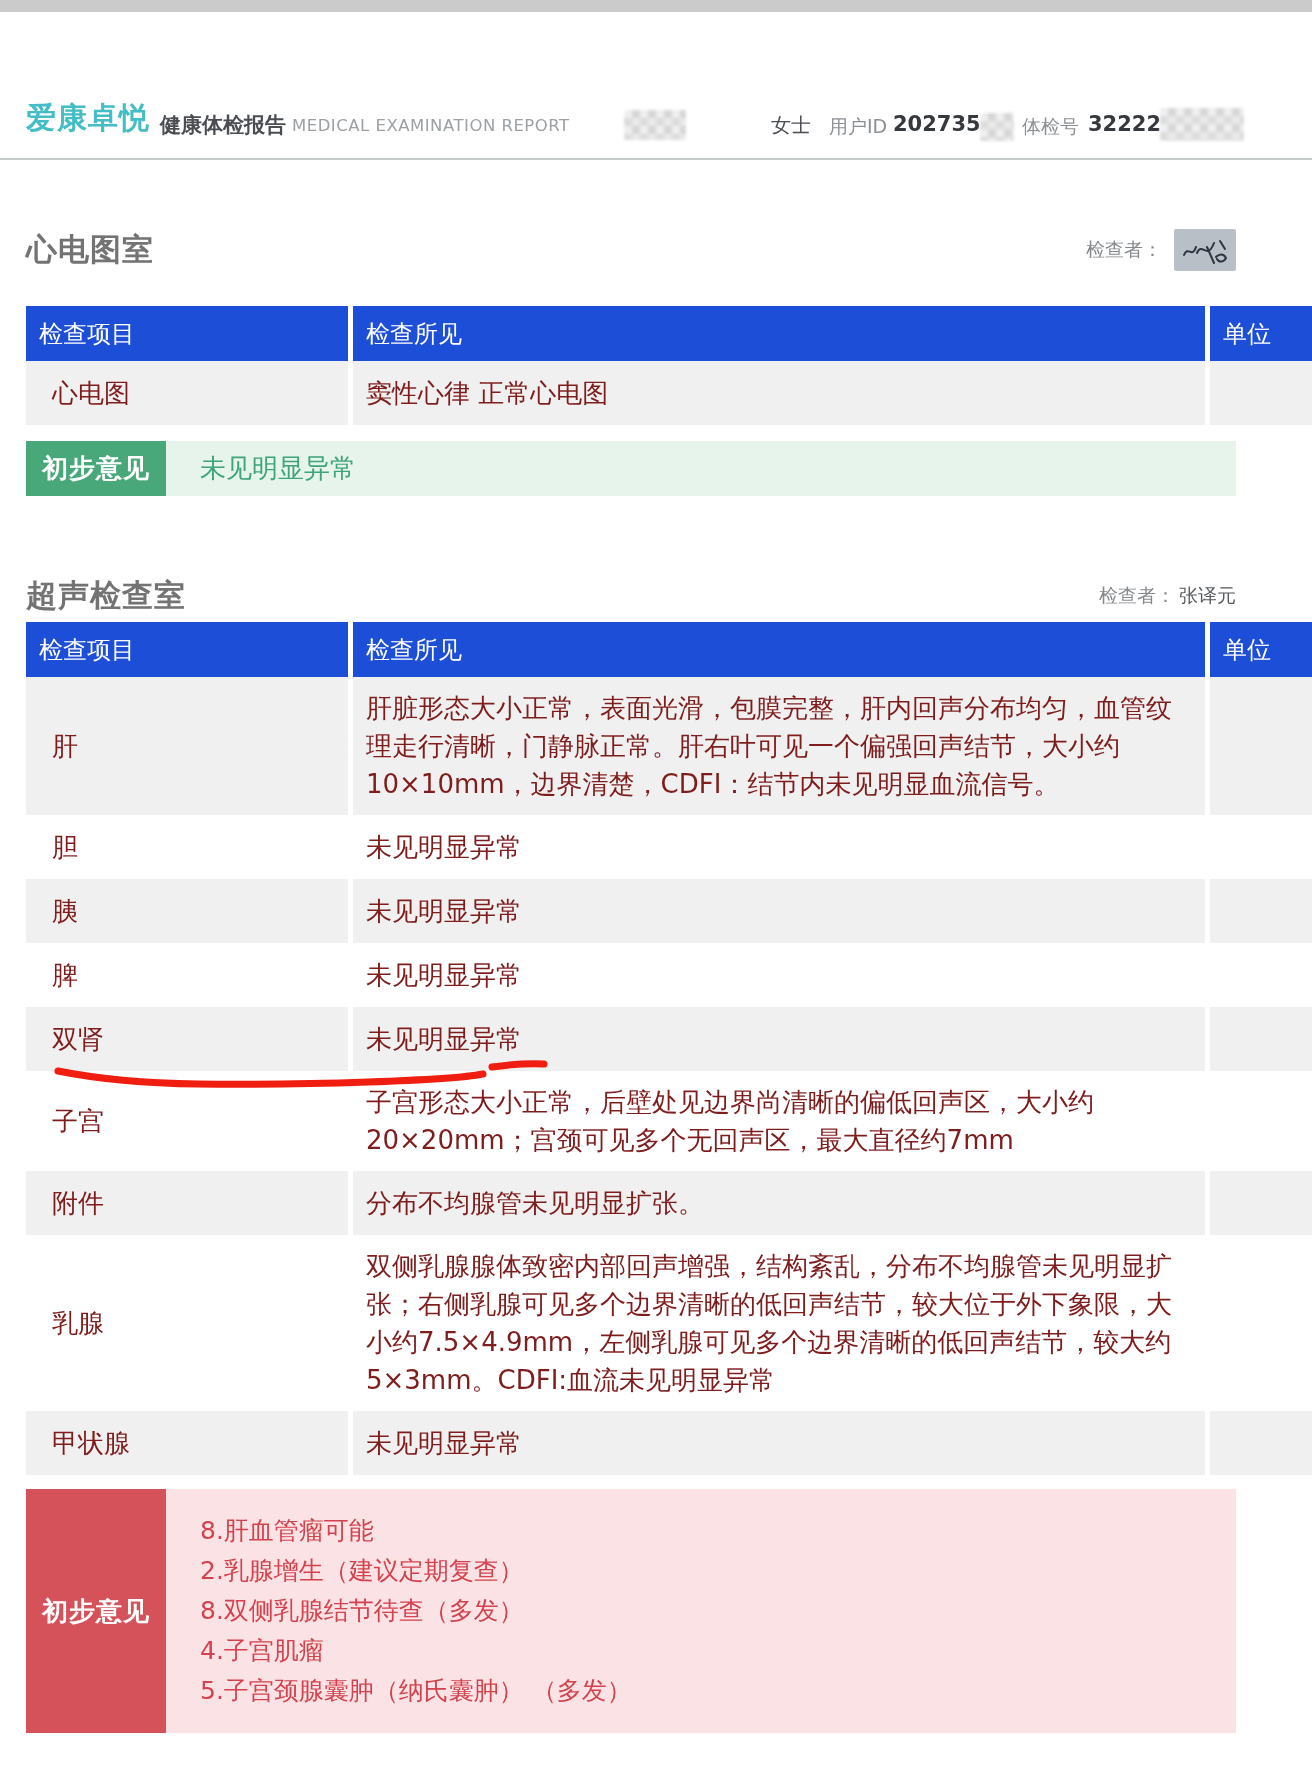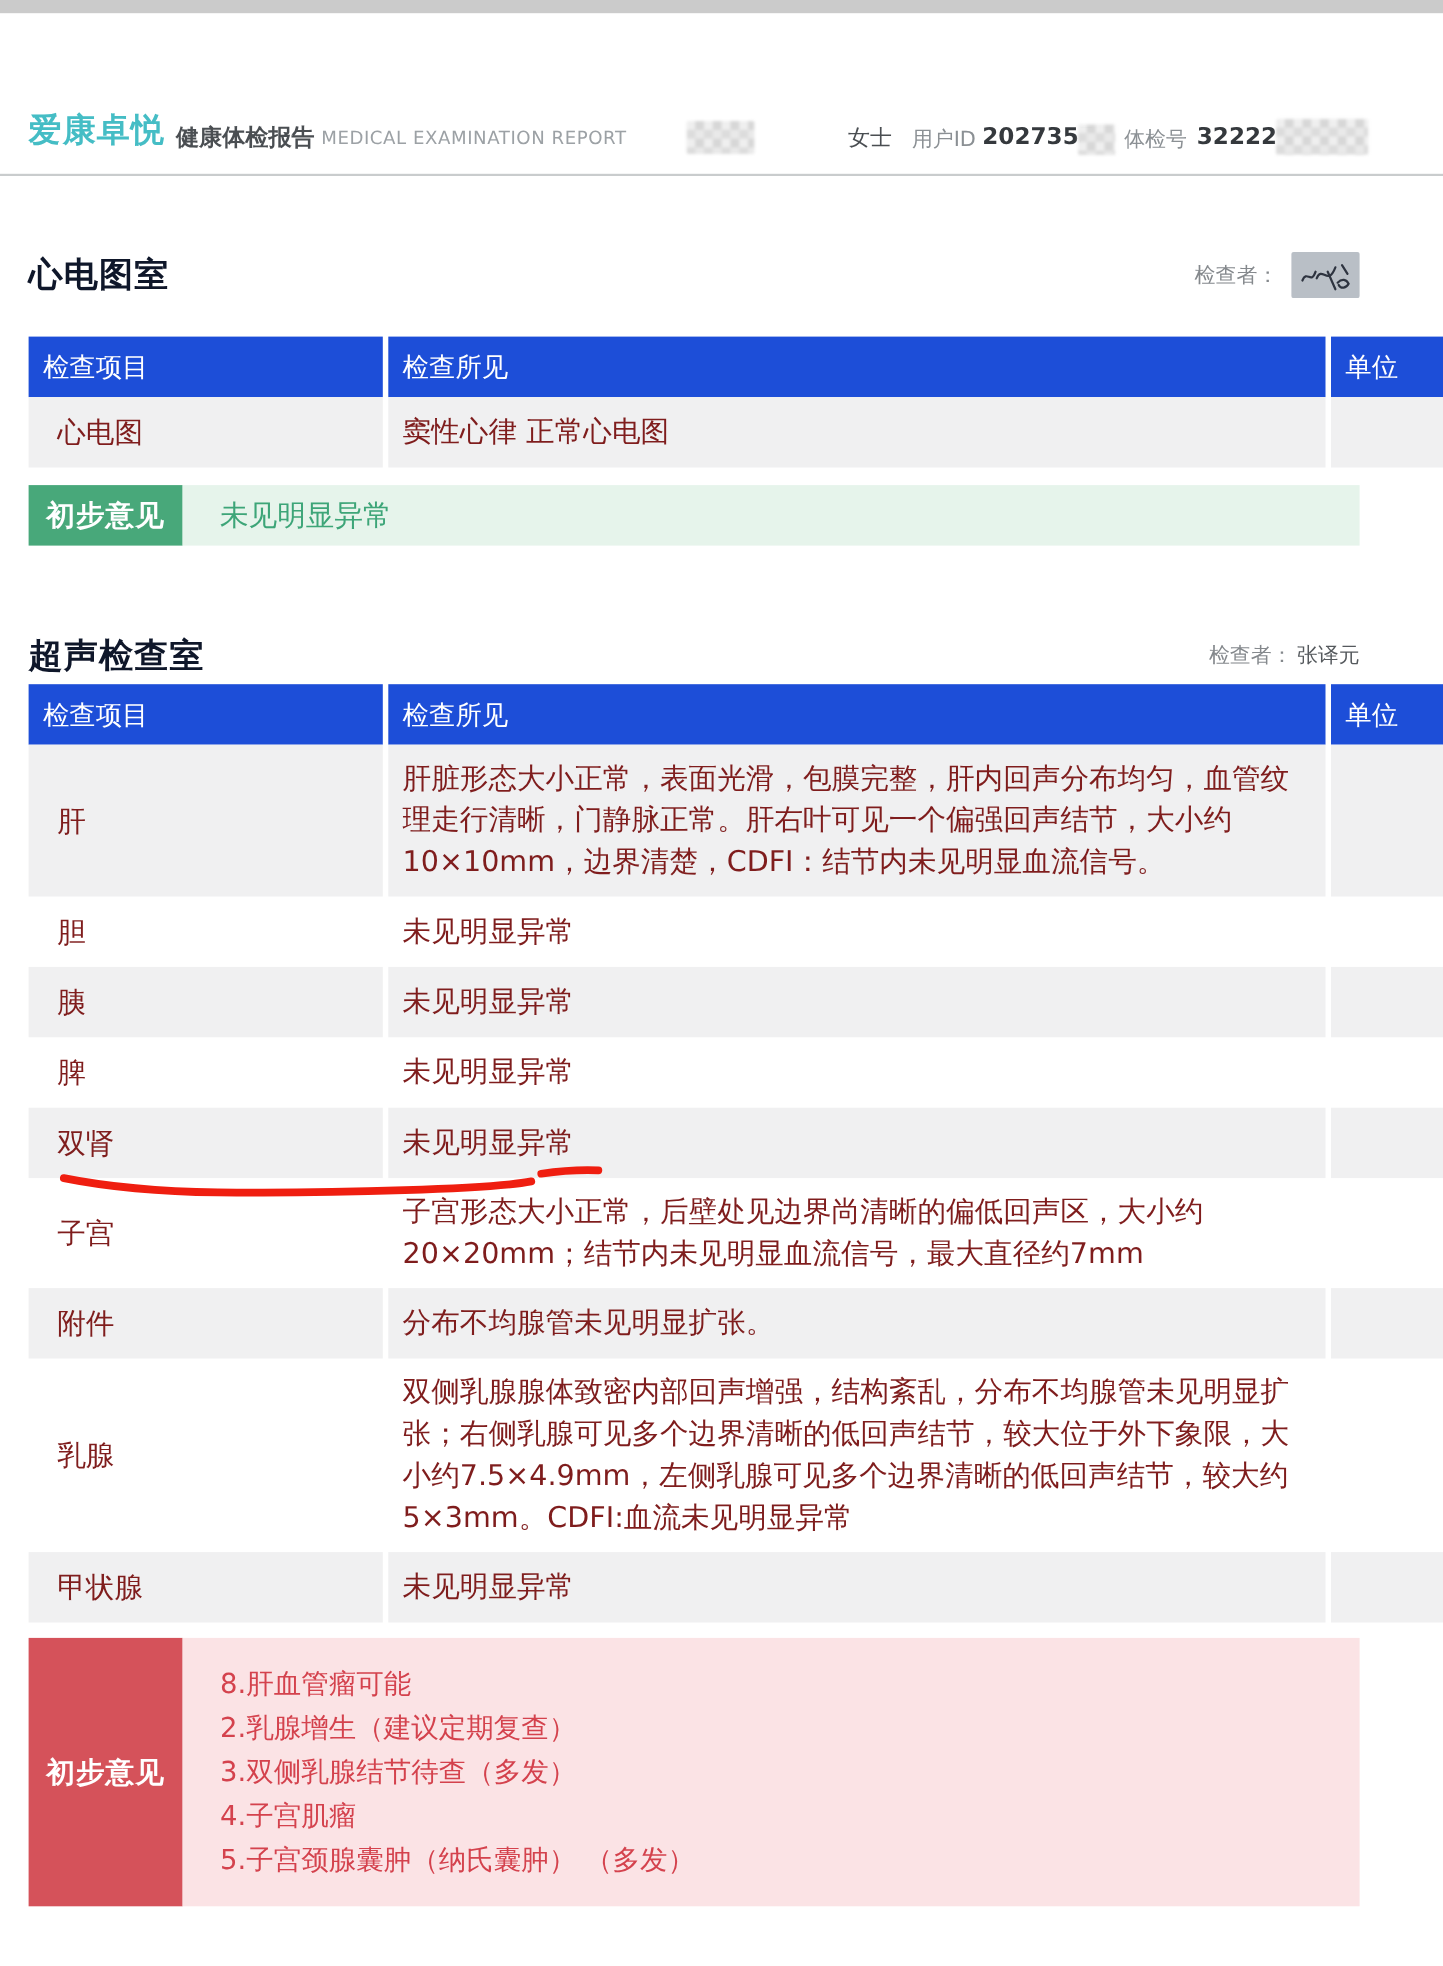--- a/index.html
+++ b/index.html
@@ -23,21 +23,21 @@
   .blur{position:absolute;border-radius:2px;filter:blur(1.5px);
         background:conic-gradient(#d7d7d7 90deg,#e9e9e9 0 180deg,#dcdcdc 0 270deg,#efefef 0) 0 0/16px 16px;}
   .blur-name{left:624px;top:110px;width:62px;height:30px;}
   .blur-id{left:980px;top:113px;width:34px;height:28px;}
   .blur-exam{left:1160px;top:108px;width:84px;height:33px;}
   .hdr-line{position:absolute;left:0;top:158px;width:1312px;height:2px;background:#c9cccd;}
 
   
   .content{margin-left:26px;width:1210px;}
   .sec-head{display:flex;justify-content:space-between;align-items:center;height:48px;}
-  .sec-head h2{margin:0;font-size:31px;font-weight:700;color:#0f172a;letter-spacing:1px;}
+  .sec-head h2{margin:0;font-size:31px;font-weight:700;color:#737373;letter-spacing:1px;}
   .sec1 .sec-head{margin-top:66px;}
   .sec2 .sec-head{margin-top:76px;}
   .examiner{display:flex;align-items:center;font-size:19px;text-align:center;}
   .ex-lbl{color:#85898d;}
   .ex-name{color:#55595d;margin-left:4px;}
   .stamp{width:62px;height:42px;margin-left:12px;background:#b9bfc6;border-radius:2px;
          display:flex;align-items:center;justify-content:center;}
 
   .tbl{margin-top:32px;}
   .sec2 .tbl{margin-top:2px;}
@@ -170,21 +170,21 @@
             <div class="cell c3"></div>
             <svg class="under-svg" width="500" height="30" viewBox="0 0 500 30">
               <g fill="none" stroke="#ef1e10" stroke-width="7" stroke-linecap="round">
                 <path d="M4,12 q60,12 140,13 t170,-2 t115,-8"></path>
                 <path d="M438,8 q28,-4 52,-3"></path>
               </g>
             </svg>
           </div>
           <div class="trow">
             <div class="cell c1">子宫</div>
-            <div class="cell c2">子宫形态大小正常，后壁处见边界尚清晰的偏低回声区，大小约20×20mm；结节内未见明显血流信号，最大直径约7mm</div>
+            <div class="cell c2">子宫形态大小正常，后壁处见边界尚清晰的偏低回声区，大小约20×20mm；宫颈可见多个无回声区，最大直径约7mm</div>
             <div class="cell c3"></div>
           </div>
           <div class="trow gray">
             <div class="cell c1">附件</div>
             <div class="cell c2">分布不均腺管未见明显扩张。</div>
             <div class="cell c3"></div>
           </div>
           <div class="trow">
             <div class="cell c1">乳腺</div>
             <div class="cell c2">双侧乳腺腺体致密内部回声增强，结构紊乱，分布不均腺管未见明显扩张；右侧乳腺可见多个边界清晰的低回声结节，较大位于外下象限，大小约7.5×4.9mm，左侧乳腺可见多个边界清晰的低回声结节，较大约5×3mm。CDFI:血流未见明显异常</div>
@@ -194,21 +194,21 @@
             <div class="cell c1">甲状腺</div>
             <div class="cell c2">未见明显异常</div>
             <div class="cell c3"></div>
           </div>
         </div>
       <div class="opinion red">
         <div class="op-badge">初步意见</div>
         <div class="op-body">
             <div class="op-line">8.肝血管瘤可能</div>
             <div class="op-line">2.乳腺增生（建议定期复查）</div>
-            <div class="op-line">3.双侧乳腺结节待查（多发）</div>
+            <div class="op-line">8.双侧乳腺结节待查（多发）</div>
             <div class="op-line">4.子宫肌瘤</div>
             <div class="op-line">5.子宫颈腺囊肿（纳氏囊肿） （多发）</div>
           </div>
       </div>
     </section>
 
   </div>
 </div>
 
 </body></html>

